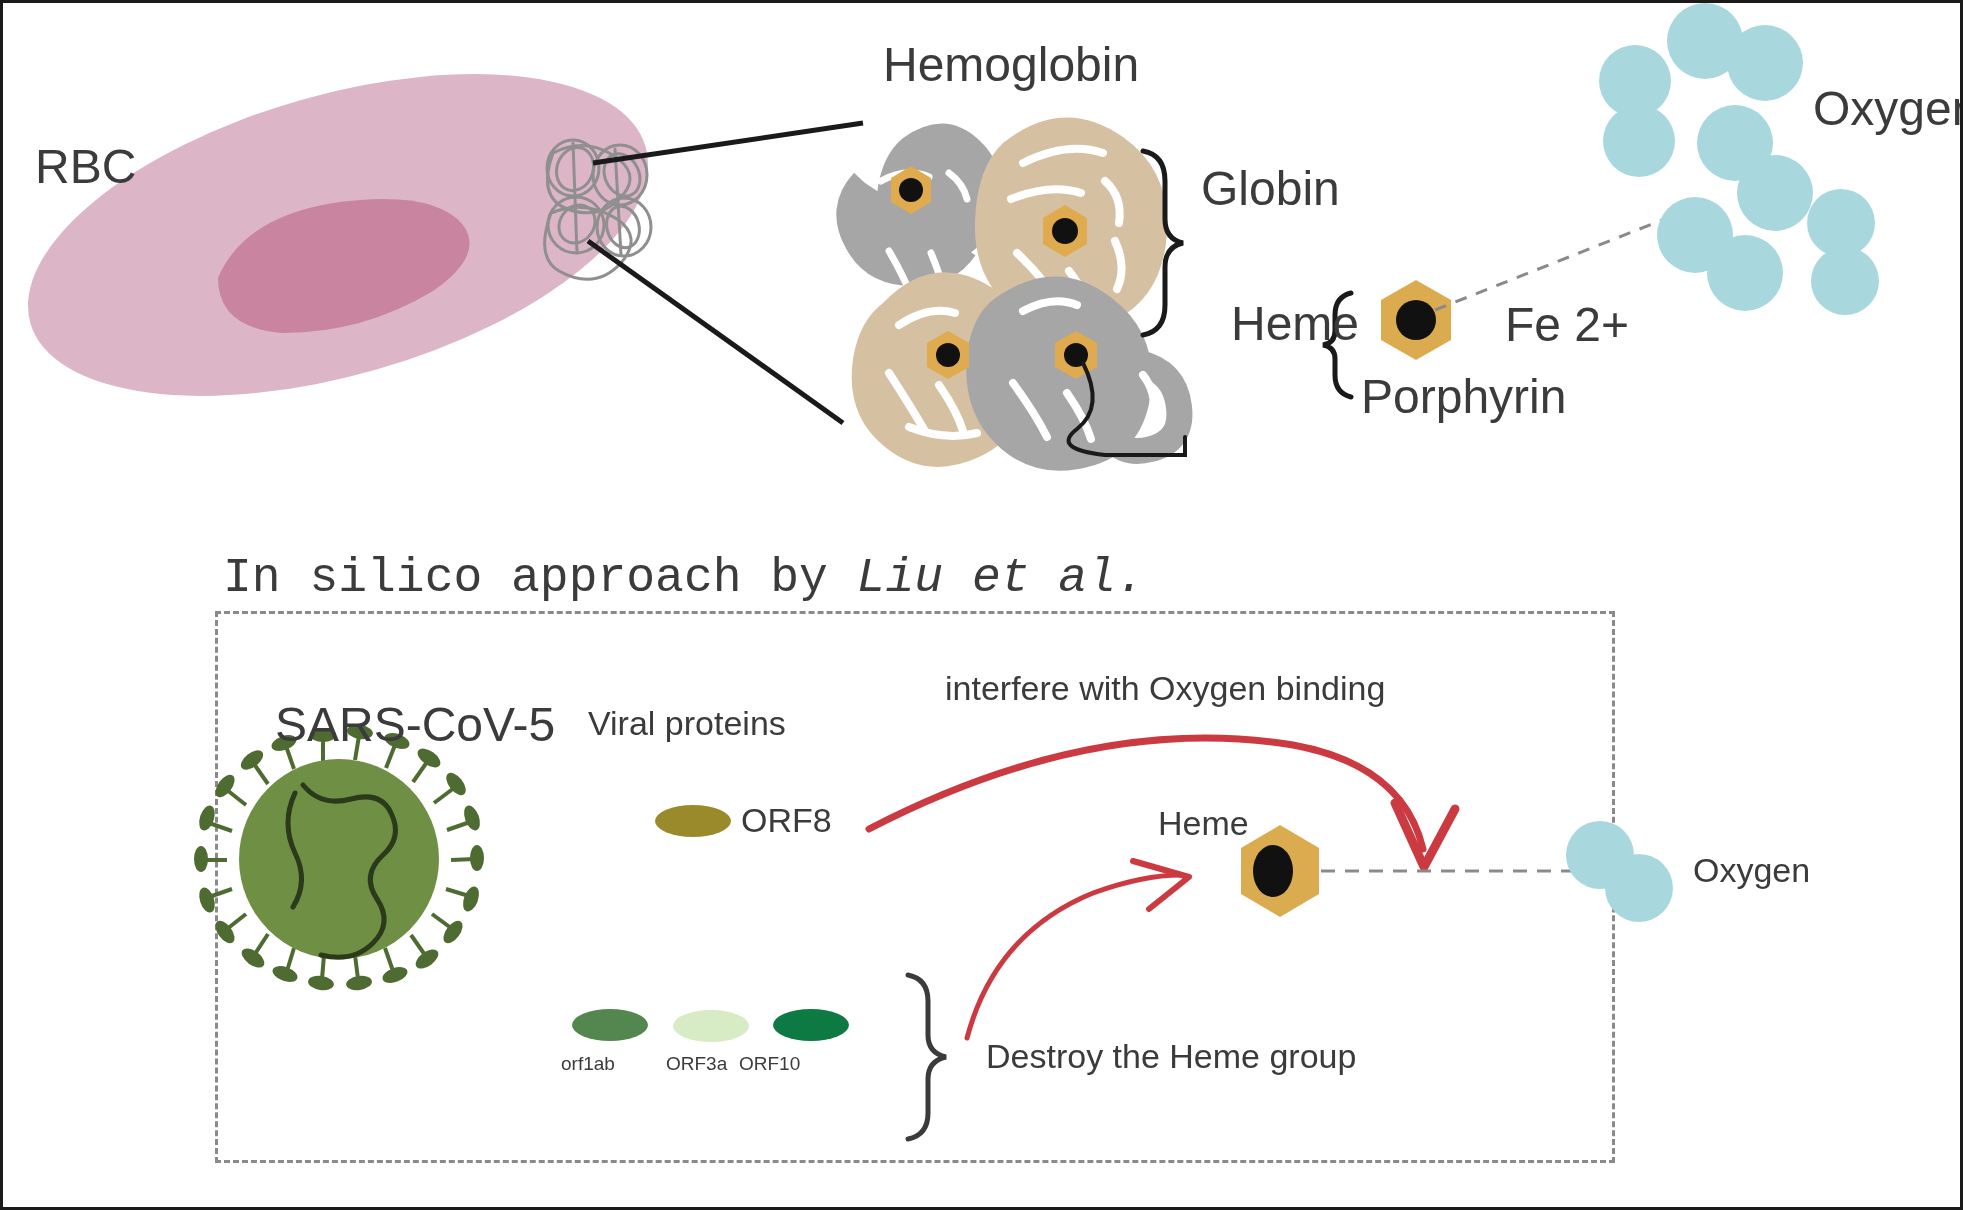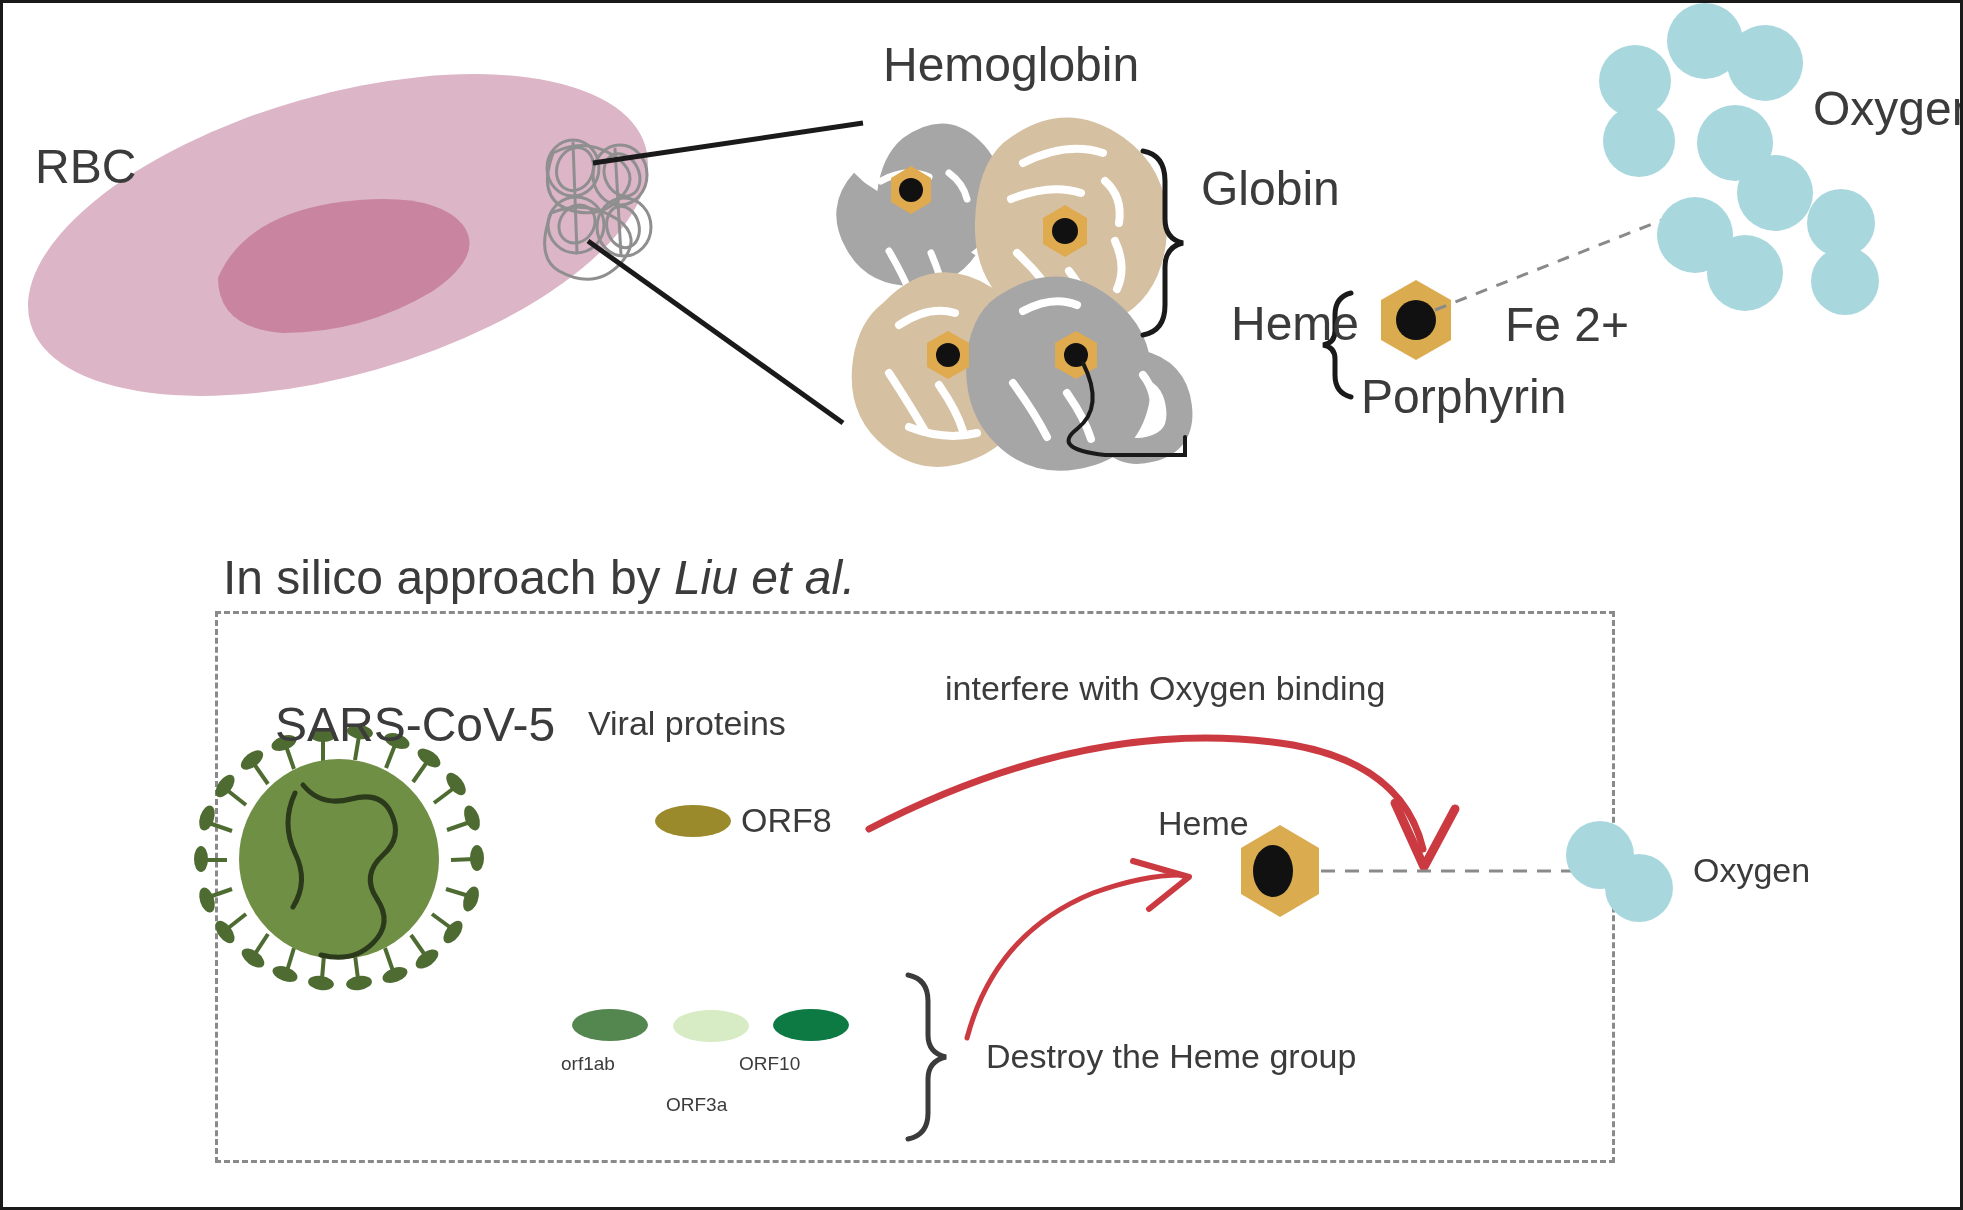--- a/index.html
+++ b/index.html
@@ -156,21 +156,21 @@
   </svg>
 
   <div class="lbl sz-lg" style="left:32px;top:140px;">RBC</div>
   <div class="lbl sz-lg" style="left:880px;top:38px;">Hemoglobin</div>
   <div class="lbl sz-lg" style="left:1198px;top:162px;text-align:right;">Globin</div>
   <div class="lbl sz-lg" style="left:1228px;top:297px;">Heme</div>
   <div class="lbl sz-lg" style="left:1478px;top:298px;margin-left:24px;">Fe 2+</div>
   <div class="lbl sz-lg" style="left:1358px;top:363px;margin-top:7px;">Porphyrin</div>
   <div class="lbl sz-lg" style="left:1810px;top:82px;">Oxygen</div>
 
-  <div class="lbl sz-lg" style="left:220px;top:551px;"><span>In silico approach by </span><span class="ital">Liu et al.</span></div>
+  <div class="lbl sz-lg" style="left:220px;top:551px;font-family:Liberation Mono, monospace;"><span>In silico approach by </span><span class="ital">Liu et al.</span></div>
 
   <div class="dashbox" style="left:212px;top:608px;width:1400px;height:552px;"></div>
 
   <svg width="1963" height="1210">
 
     <g>
       <g>
         <g stroke="#4e6b32" stroke-width="4" fill="none">
           <path d="M 320 760 l 0 -24"></path>
             <path d="M 352 757 l 4 -24"></path>
@@ -262,16 +262,16 @@
 
   <div class="lbl sz-lg" style="left:272px;top:698px;">SARS-CoV-5</div>
   <div class="lbl sz-md" style="left:585px;top:703px;">Viral proteins</div>
   <div class="lbl sz-md" style="left:738px;top:800px;">ORF8</div>
   <div class="lbl sz-md" style="left:942px;top:668px;">interfere with Oxygen binding</div>
   <div class="lbl sz-md" style="left:1155px;top:803px;">Heme</div>
   <div class="lbl sz-md" style="left:1690px;top:850px;">Oxygen</div>
   <div class="lbl sz-md" style="left:983px;top:1036px;text-align:center;">Destroy the Heme group</div>
 
   <div class="lbl sz-sm" style="left:558px;top:1051px;">orf1ab</div>
-  <div class="lbl sz-sm" style="left:663px;top:1051px;margin-top:41px;">ORF3a</div>
+  <div class="lbl sz-sm" style="left:663px;top:1051px;">ORF3a</div>
   <div class="lbl sz-sm" style="left:736px;top:1051px;">ORF10</div>
 
 </div>
 
 </body></html>

